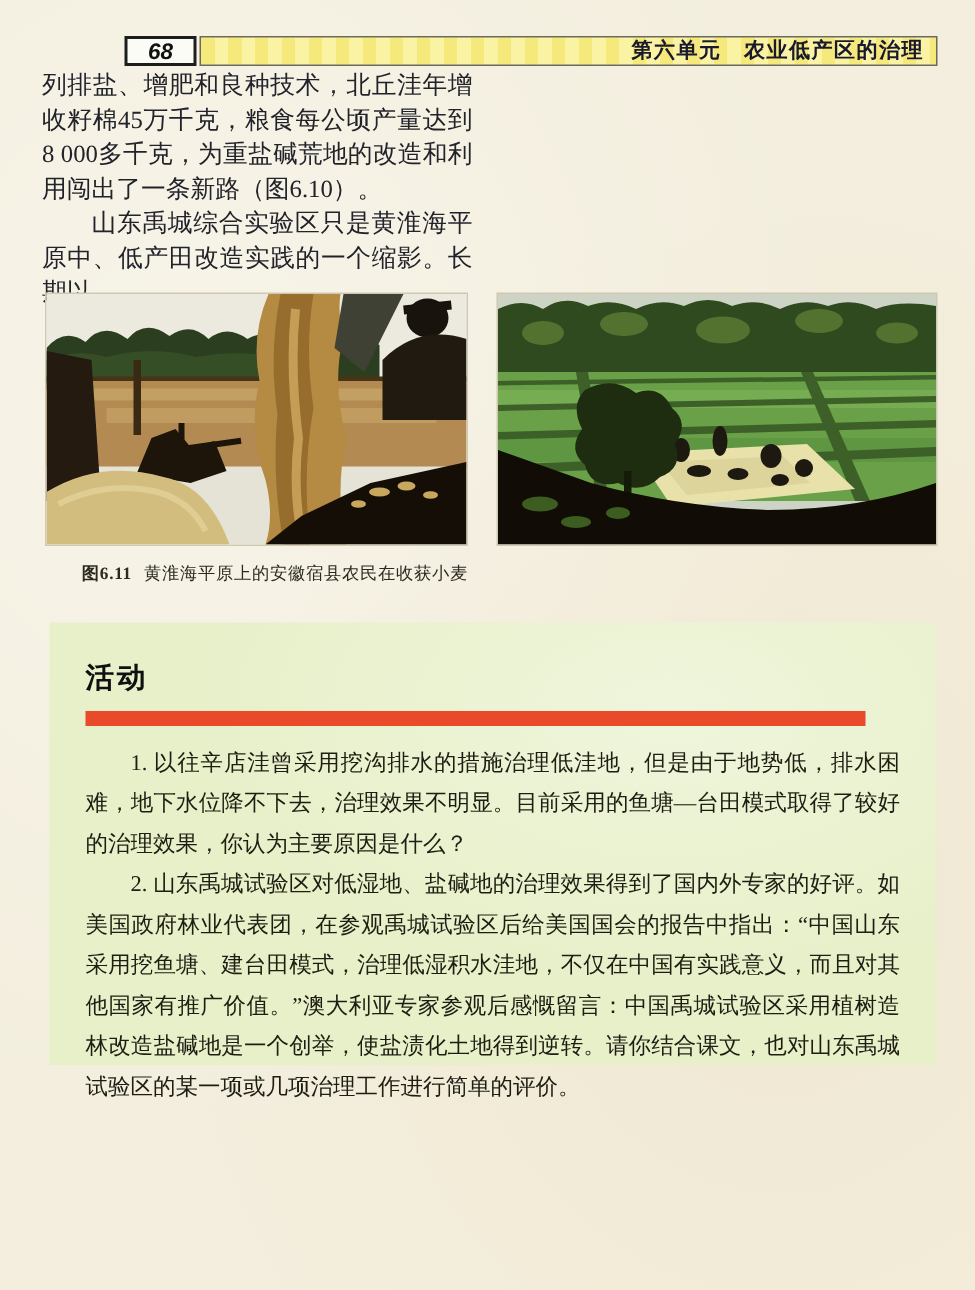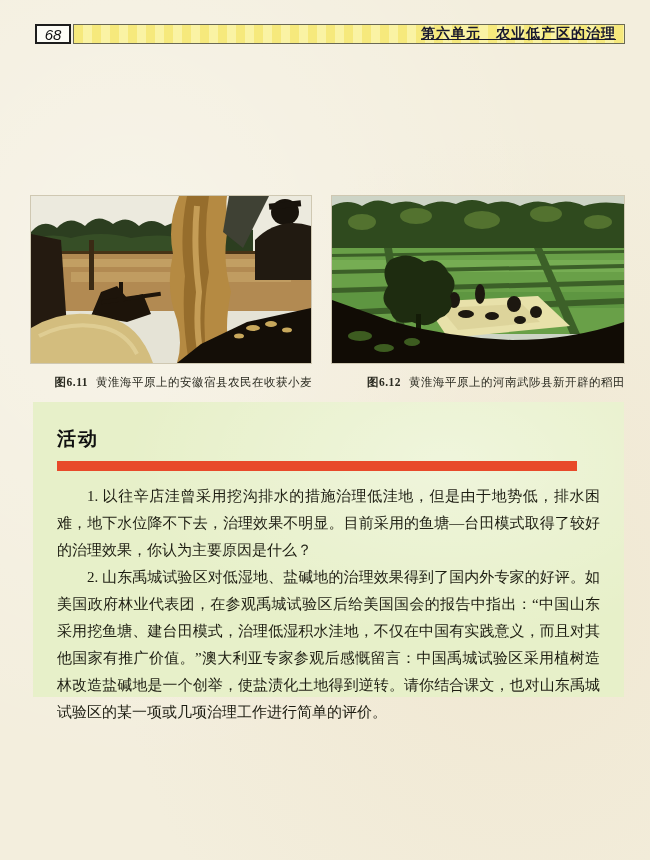--- a/index.html
+++ b/index.html
@@ -12,52 +12,52 @@
   .page{
     position:absolute;inset:0;
     background:
       radial-gradient(ellipse at 20% 30%, rgba(255,255,255,.35), rgba(255,255,255,0) 60%),
       radial-gradient(ellipse at 80% 70%, rgba(235,220,190,.35), rgba(255,255,255,0) 55%),
       #f3eedd;
   }
   
   .header{position:absolute;top:24px;left:35px;right:25px;height:20px;display:flex;}
   .page-num-box{
-    width:36px;height:100%;box-sizing:border-box;
+    width:48px;height:100%;box-sizing:border-box;
     background:#fcfcf6;border:2px solid #1d1d1d;
     display:flex;align-items:center;justify-content:center;
     font-family:"Liberation Sans","DejaVu Sans",sans-serif;
-    font-weight:normal;font-style:italic;font-size:15px;color:#111;
+    font-weight:bold;font-style:italic;font-size:15px;color:#111;margin-left:48px;
   }
   .header-bar{
     flex:1;height:100%;box-sizing:border-box;margin-left:2px;
     background:repeating-linear-gradient(90deg,#f6e97c 0 9px,#faf3a4 9px 18px);
     border:1px solid #6a6a55;
     display:flex;align-items:center;justify-content:flex-end;
     padding-right:8px;
     font-family:"Liberation Sans","DejaVu Sans",sans-serif;
-    font-weight:bold;font-size:14px;color:#19192e;letter-spacing:1px;text-decoration:underline;
+    font-weight:bold;font-size:14px;color:#19192e;letter-spacing:1px;
   }
   
   .columns{position:absolute;top:45px;left:28px;width:598px;display:flex;gap:24px;}
   .col{width:287px;font-size:16.5px;line-height:23px;text-align:justify;color:#22222a;}
   .col p{margin:0;}
   .col p.indent{text-indent:2em;}
   
   .figures{position:absolute;top:195px;left:30px;width:592px;display:flex;gap:19px;}
   figure{margin:0;}
   .photo{display:block;border:1px solid #cfc8b2;}
   figcaption{
     margin-top:11px;text-align:right;
     font-size:11.5px;color:#2a2a20;letter-spacing:.5px;white-space:nowrap;
   }
   figcaption .cap-label{font-weight:bold;margin-right:8px;}
   
   .activity{
-    position:absolute;top:402px;left:33px;width:591px;height:295px;
+    position:absolute;top:415px;left:33px;width:591px;height:295px;
     background:
       radial-gradient(ellipse at 70% 20%, rgba(255,255,255,.35), rgba(255,255,255,0) 55%),
       #e7f0c9;
     box-sizing:border-box;
   }
   .activity-title{
     margin:24px 0 0 24px;
     font-family:"Liberation Sans","DejaVu Sans",sans-serif;
     font-weight:bold;font-size:19px;color:#101010;letter-spacing:2px;
   }
@@ -74,20 +74,24 @@
 <div class="page">
 
   <div class="header">
     <div class="page-num-box">68</div>
     <div class="header-bar">
       <span>第六单元　农业低产区的治理</span>
     </div>
   </div>
 
   <div class="columns">
+    <div class="col">
+      <p>列排盐、增肥和良种技术，北丘洼年增收籽棉45万千克，粮食每公顷产量达到8 000多千克，为重盐碱荒地的改造和利用闯出了一条新路（图6.10）。</p>
+      <p class="indent">山东禹城综合实验区只是黄淮海平原中、低产田改造实践的一个缩影。长期以</p>
+    </div>
   </div>
 
   <div class="figures">
 
     <figure>
       <svg class="photo" width="280" height="167" viewBox="0 0 280 167" preserveAspectRatio="none">
         <rect width="280" height="167" fill="#e5e3d6"></rect>
         <rect width="280" height="60" fill="#eceade"></rect>
 
         <path d="M0,64 L0,36 Q12,22 26,32 Q38,18 54,30 Q66,16 82,28 Q96,18 108,30 Q120,20 134,30 Q148,22 162,32 Q176,24 192,32 Q206,24 222,34 L222,64 Z" fill="#2c3e20"></path>
@@ -173,23 +177,20 @@
         <path d="M58,64 Q76,54 92,66 Q108,60 116,76 Q128,86 118,100 Q124,116 108,122 Q96,134 80,126 Q62,130 58,114 Q46,104 56,90 Q48,74 58,64 Z" fill="#1e2c10"></path>
         <rect x="84" y="118" width="5" height="28" fill="#141c08"></rect>
 
         <path d="M0,167 L0,104 Q28,114 62,126 Q120,142 180,144 Q240,144 292,126 L292,167 Z" fill="#110c05"></path>
         <g fill="#3d5c20">
           <ellipse cx="28" cy="140" rx="12" ry="5"></ellipse>
           <ellipse cx="52" cy="152" rx="10" ry="4"></ellipse>
           <ellipse cx="80" cy="146" rx="8" ry="4"></ellipse>
         </g>
       </svg>
-      <figcaption>
-        <span class="cap-label">图6.12</span><span>黄淮海平原上的河南武陟县新开辟的稻田</span>
-      </figcaption>
     </figure>
 
   </div>
 
   <div class="activity">
     <div class="activity-title">活动</div>
     <div class="red-bar"></div>
     <div class="activity-text">
       <p>1. 以往辛店洼曾采用挖沟排水的措施治理低洼地，但是由于地势低，排水困难，地下水位降不下去，治理效果不明显。目前采用的鱼塘—台田模式取得了较好的治理效果，你认为主要原因是什么？</p>
       <p>2. 山东禹城试验区对低湿地、盐碱地的治理效果得到了国内外专家的好评。如美国政府林业代表团，在参观禹城试验区后给美国国会的报告中指出：“中国山东采用挖鱼塘、建台田模式，治理低湿积水洼地，不仅在中国有实践意义，而且对其他国家有推广价值。”澳大利亚专家参观后感慨留言：中国禹城试验区采用植树造林改造盐碱地是一个创举，使盐渍化土地得到逆转。请你结合课文，也对山东禹城试验区的某一项或几项治理工作进行简单的评价。</p>

